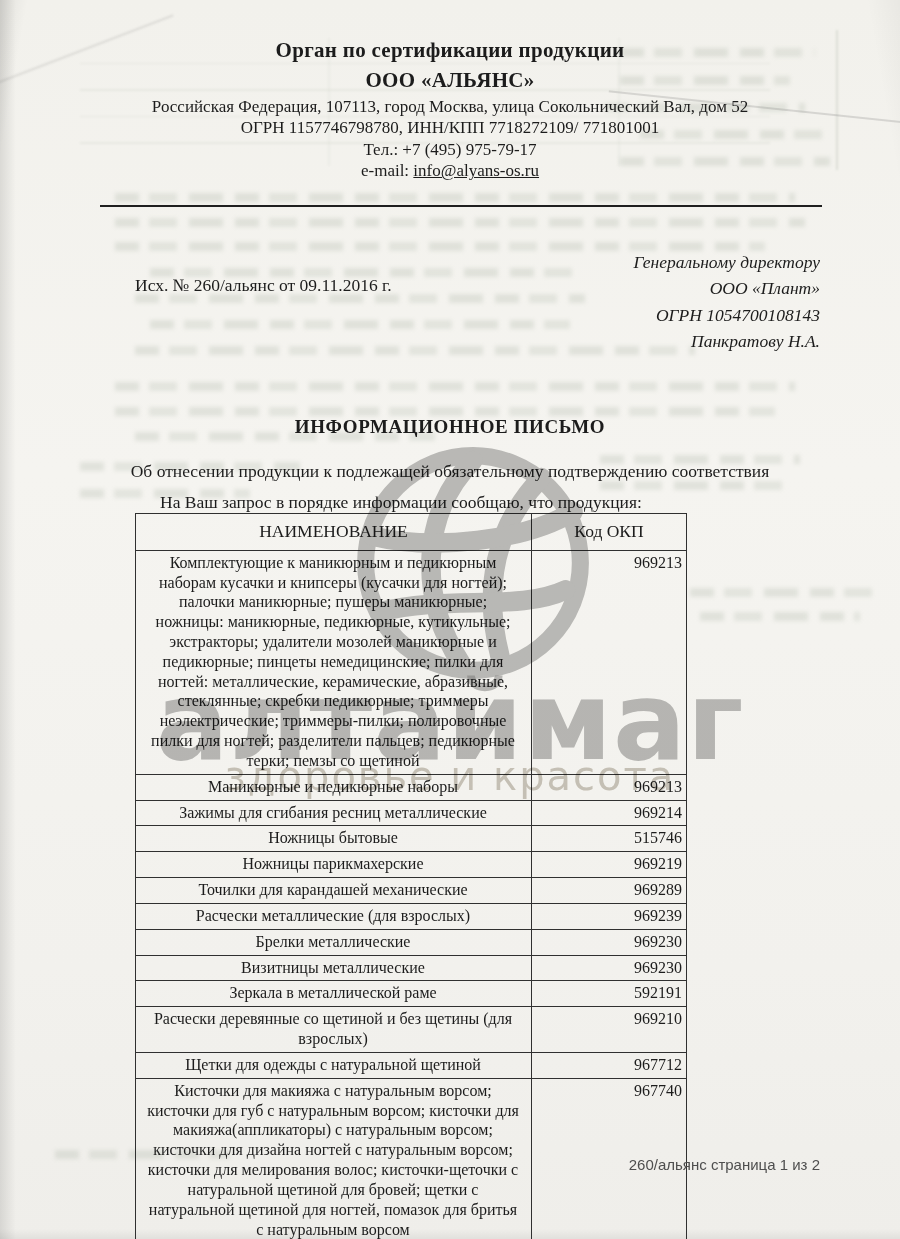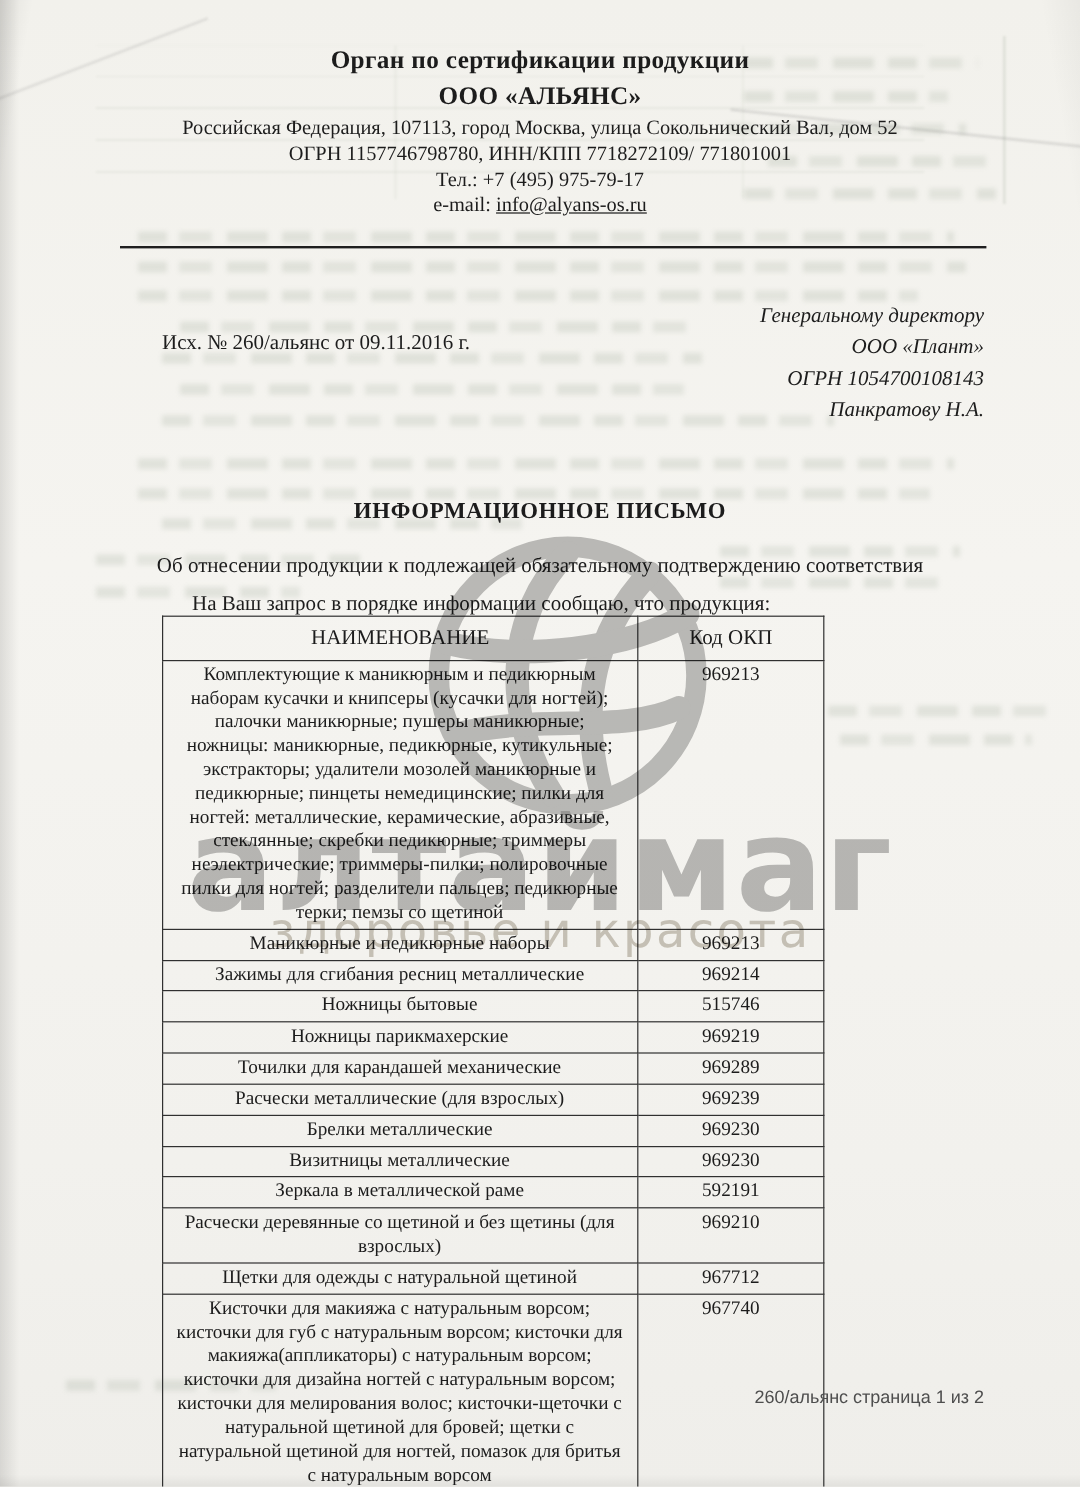--- a/index.html
+++ b/index.html
@@ -24,21 +24,21 @@
   .recipient{text-align:right;line-height:1.5;font-style:italic;}
   
   .title{position:absolute;top:416px;left:0;right:0;text-align:center;font-weight:bold;font-size:19px;letter-spacing:.6px;}
   .subject{position:absolute;top:461px;left:0;right:0;text-align:center;font-size:17.5px;}
   .intro{position:absolute;top:492px;left:160px;font-size:17.5px;}
   
   .okp-table{position:absolute;top:513px;left:135px;width:552px;border-collapse:collapse;font-size:16px;line-height:1.24;table-layout:fixed;}
   .okp-table th,.okp-table td{border:1.6px solid #303030;}
   .okp-table th{font-weight:normal;font-size:17.5px;padding:7px 4px;text-align:center;}
   .okp-table td.name{padding:2px 10px 3px 9px;text-align:center;vertical-align:middle;}
-  .okp-table td.code{width:146px;text-align:center;padding:2px 4px;vertical-align:top;margin-top:10px;}
+  .okp-table td.code{width:146px;text-align:right;padding:2px 4px;vertical-align:top;margin-top:10px;}
   
   .footer{position:absolute;top:1156px;right:80px;font-family:"Liberation Sans","DejaVu Sans",sans-serif;font-size:15px;color:#4e4e4e;}
   
   .watermark{position:absolute;inset:0;pointer-events:none;mix-blend-mode:multiply;}
   .wm-logo{position:absolute;left:351px;top:441px;width:244px;height:244px;opacity:.48;}
   .wm-brand{position:absolute;top:668px;left:0;right:0;text-align:center;
     font-family:"DejaVu Sans","Liberation Sans",sans-serif;font-weight:bold;font-size:108px;
     color:#7e7e7e;opacity:.50;letter-spacing:1px;line-height:1;}
   .wm-tagline{position:absolute;top:756px;left:0;right:0;text-align:center;
     font-family:"DejaVu Sans","Liberation Sans",sans-serif;font-size:40px;

